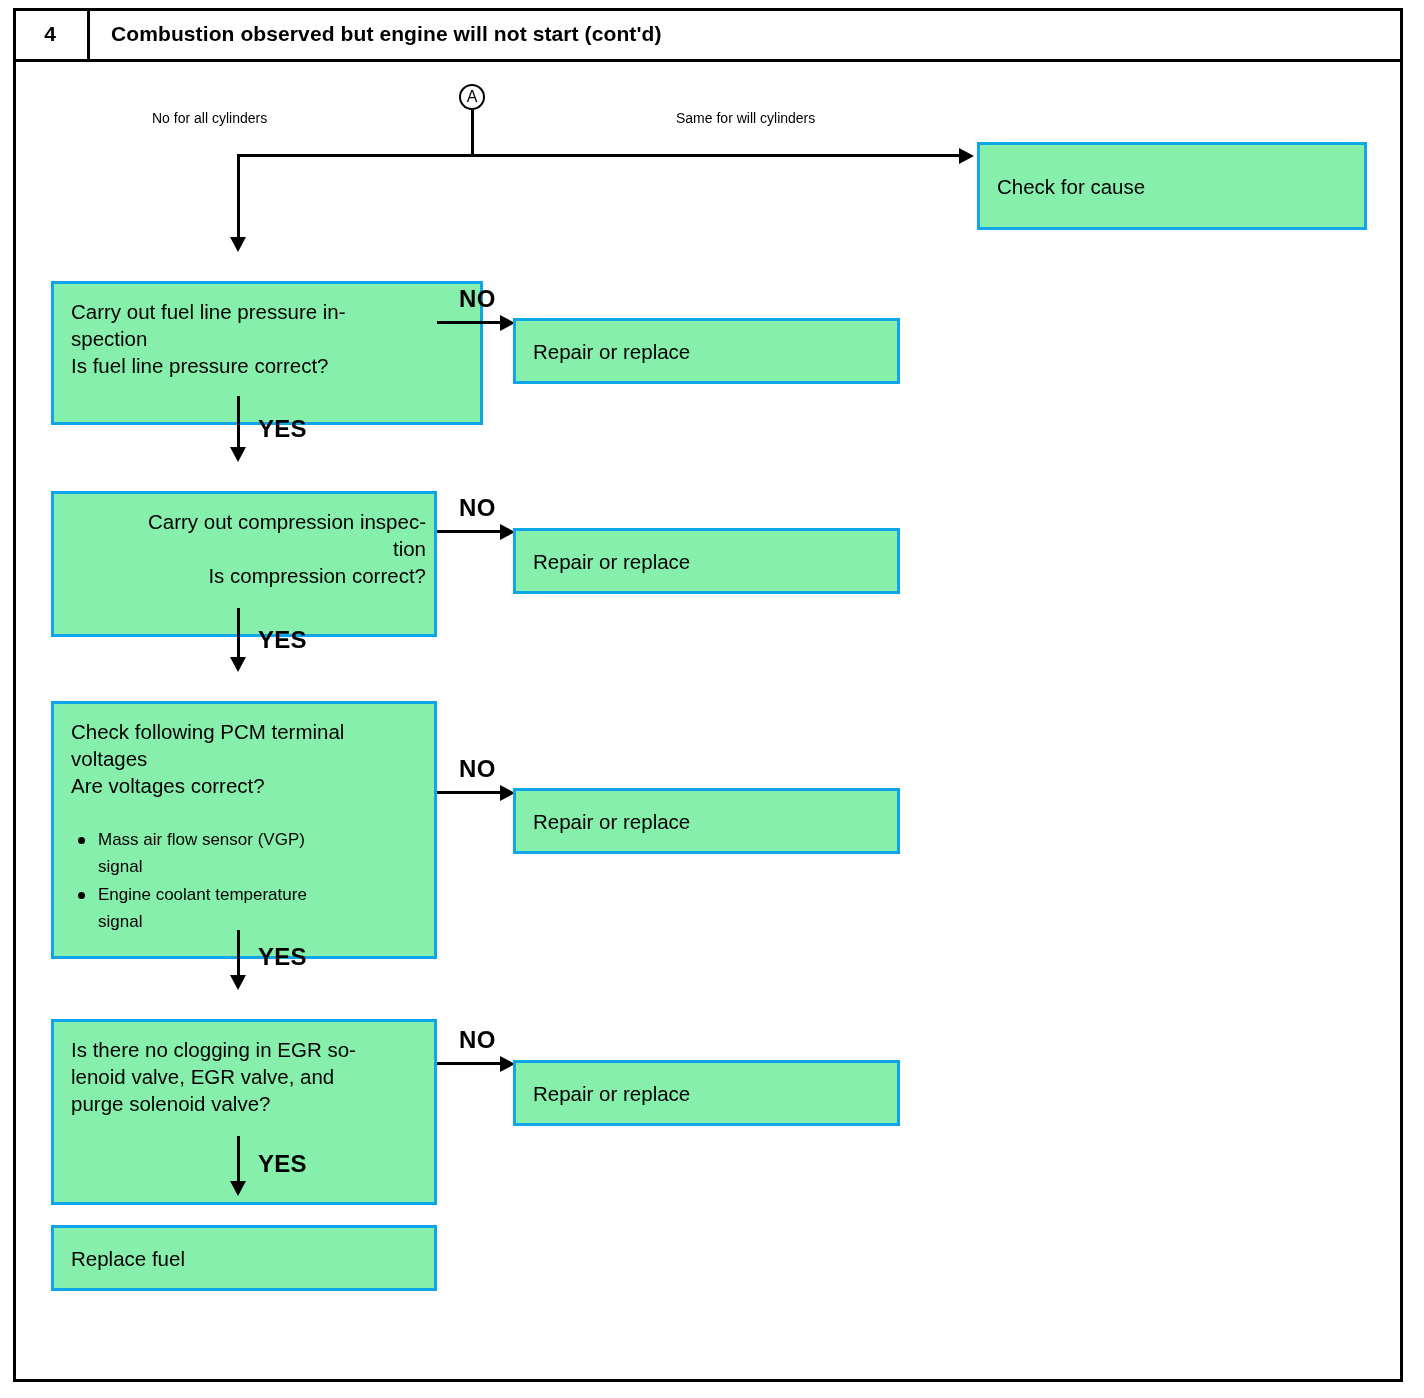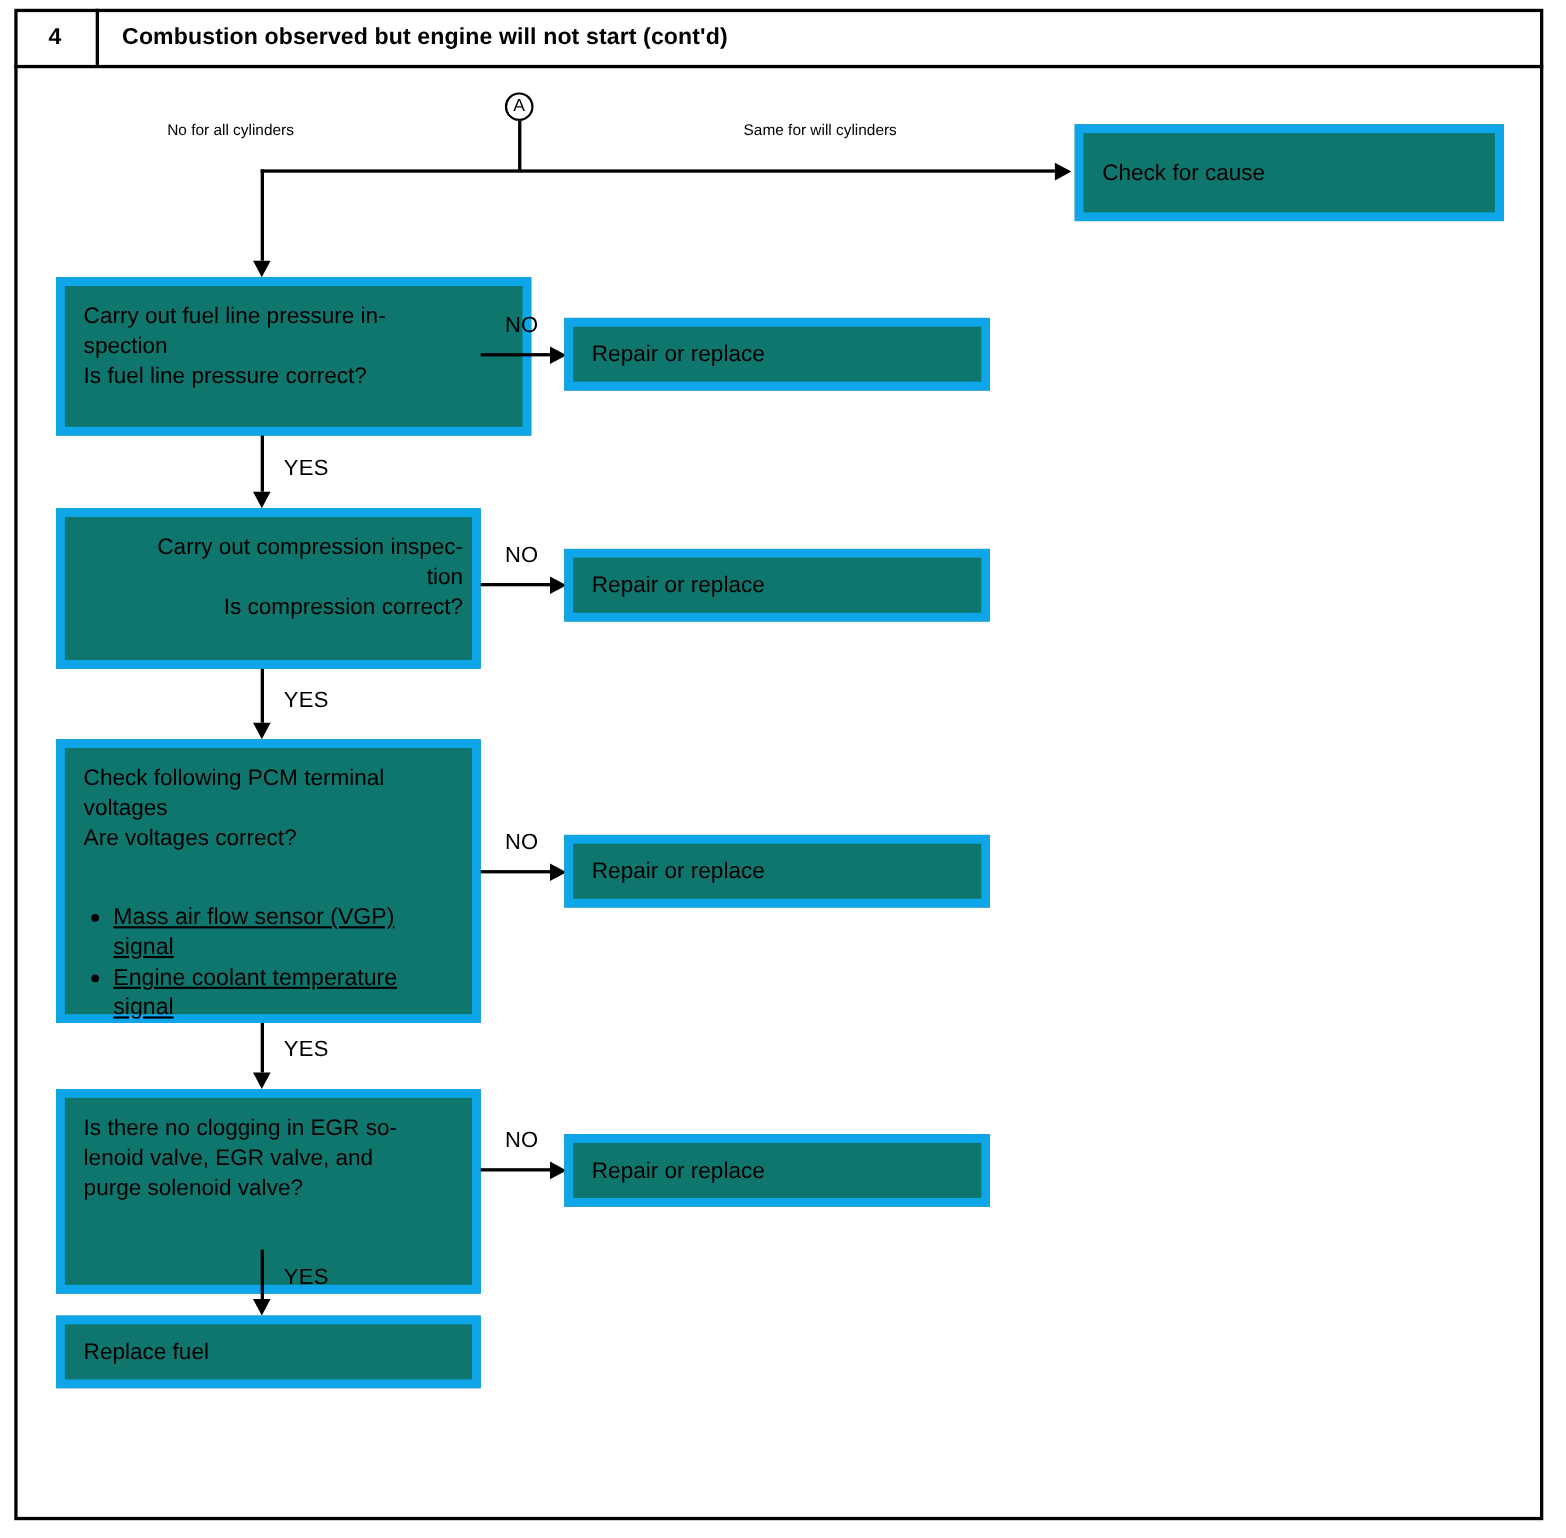--- a/index.html
+++ b/index.html
@@ -62,47 +62,47 @@
     align-items: center;
     font-size: 21px;
     font-weight: bold;
     letter-spacing: 0.1px;
   }
 
   
   .box {
     position: absolute;
     box-sizing: border-box;
-    border: 8px solid #0ea5e9;
-    background: #0f766e;
+    border: 3px solid #0ea5e9;
+    background: #86efac;
+    margin-top: 29px;
   }
   .box-text {
     position: absolute;
     left: 17px;
     top: 14px;
     right: 8px;
     font-size: 20.5px;
     line-height: 27px;
     white-space: pre-line;
   }
   .box-text.center-v {
     top: 50%;
     transform: translateY(-50%);
   }
   .bullets {
     position: absolute;
     left: 20px;
-    top: 140px;
+    top: 122px;
     right: 8px;
-    font-size: 21px;
+    font-size: 17px;
     line-height: 27px;
     margin: 0;
     padding: 0;
     list-style: none;
-    text-decoration: underline;
   }
   .bullets li {
     position: relative;
     padding-left: 24px;
     margin-bottom: 1px;
     white-space: pre-line;
   }
   .bullets li::before {
     content: "";
     position: absolute;
@@ -138,22 +138,22 @@
     width: 0;
     height: 0;
     border-top: 8px solid transparent;
     border-bottom: 8px solid transparent;
     border-left: 15px solid #000;
   }
 
   
   .branch-label {
     position: absolute;
-    font-size: 20px;
-    font-weight: normal;
+    font-size: 24px;
+    font-weight: bold;
     letter-spacing: 0.3px;
   }
   .plain-label {
     position: absolute;
     font-size: 14px;
   }
 
   
   .conn-circle {
     position: absolute;

